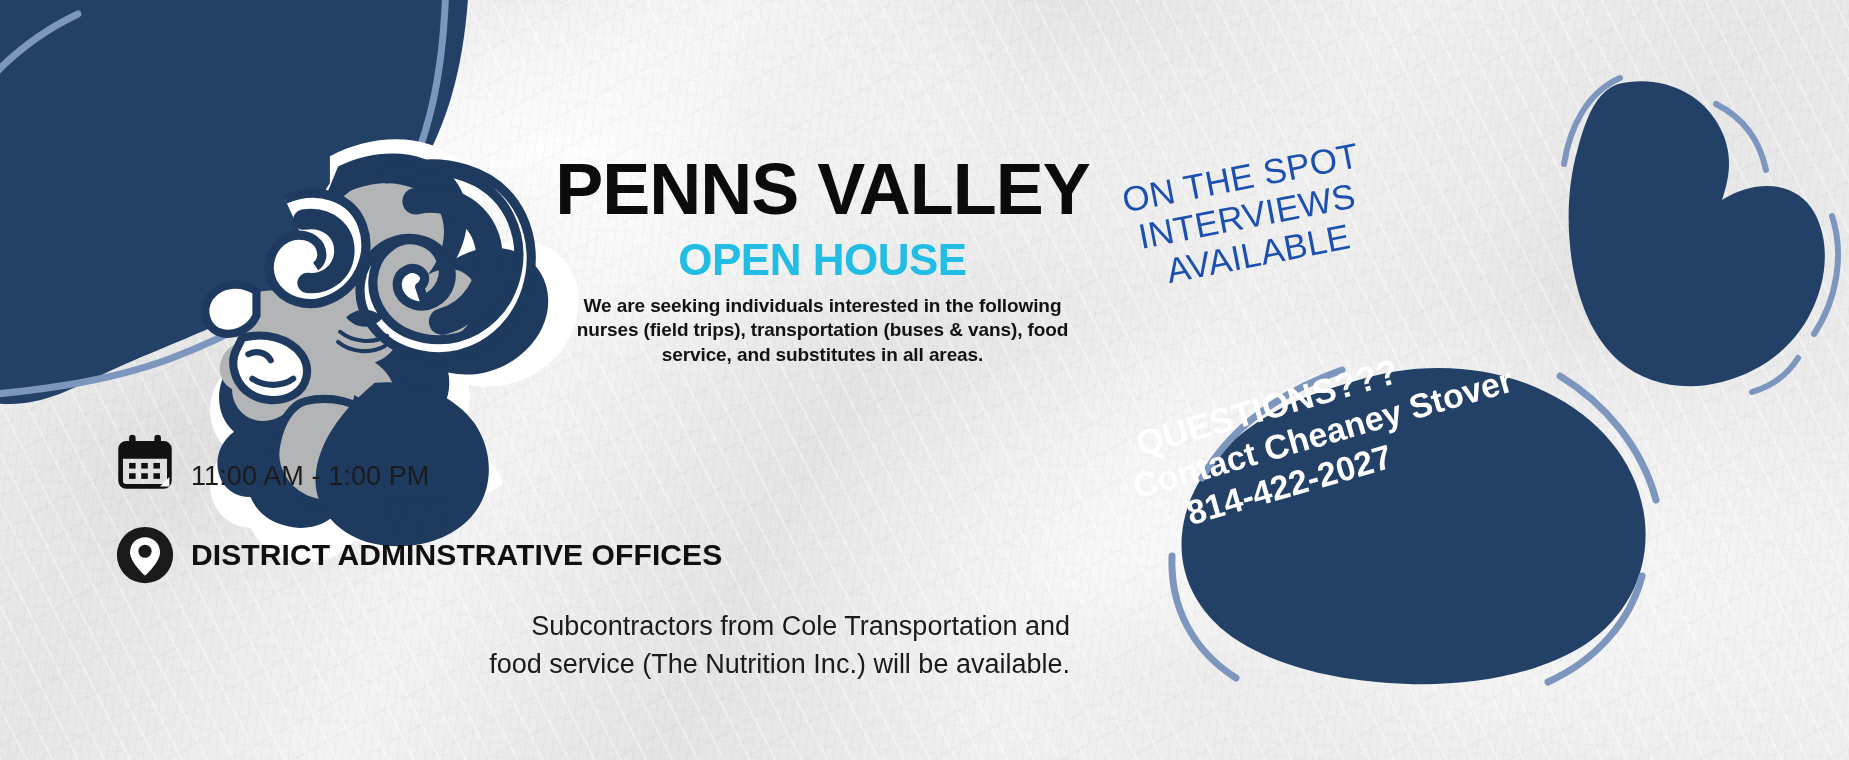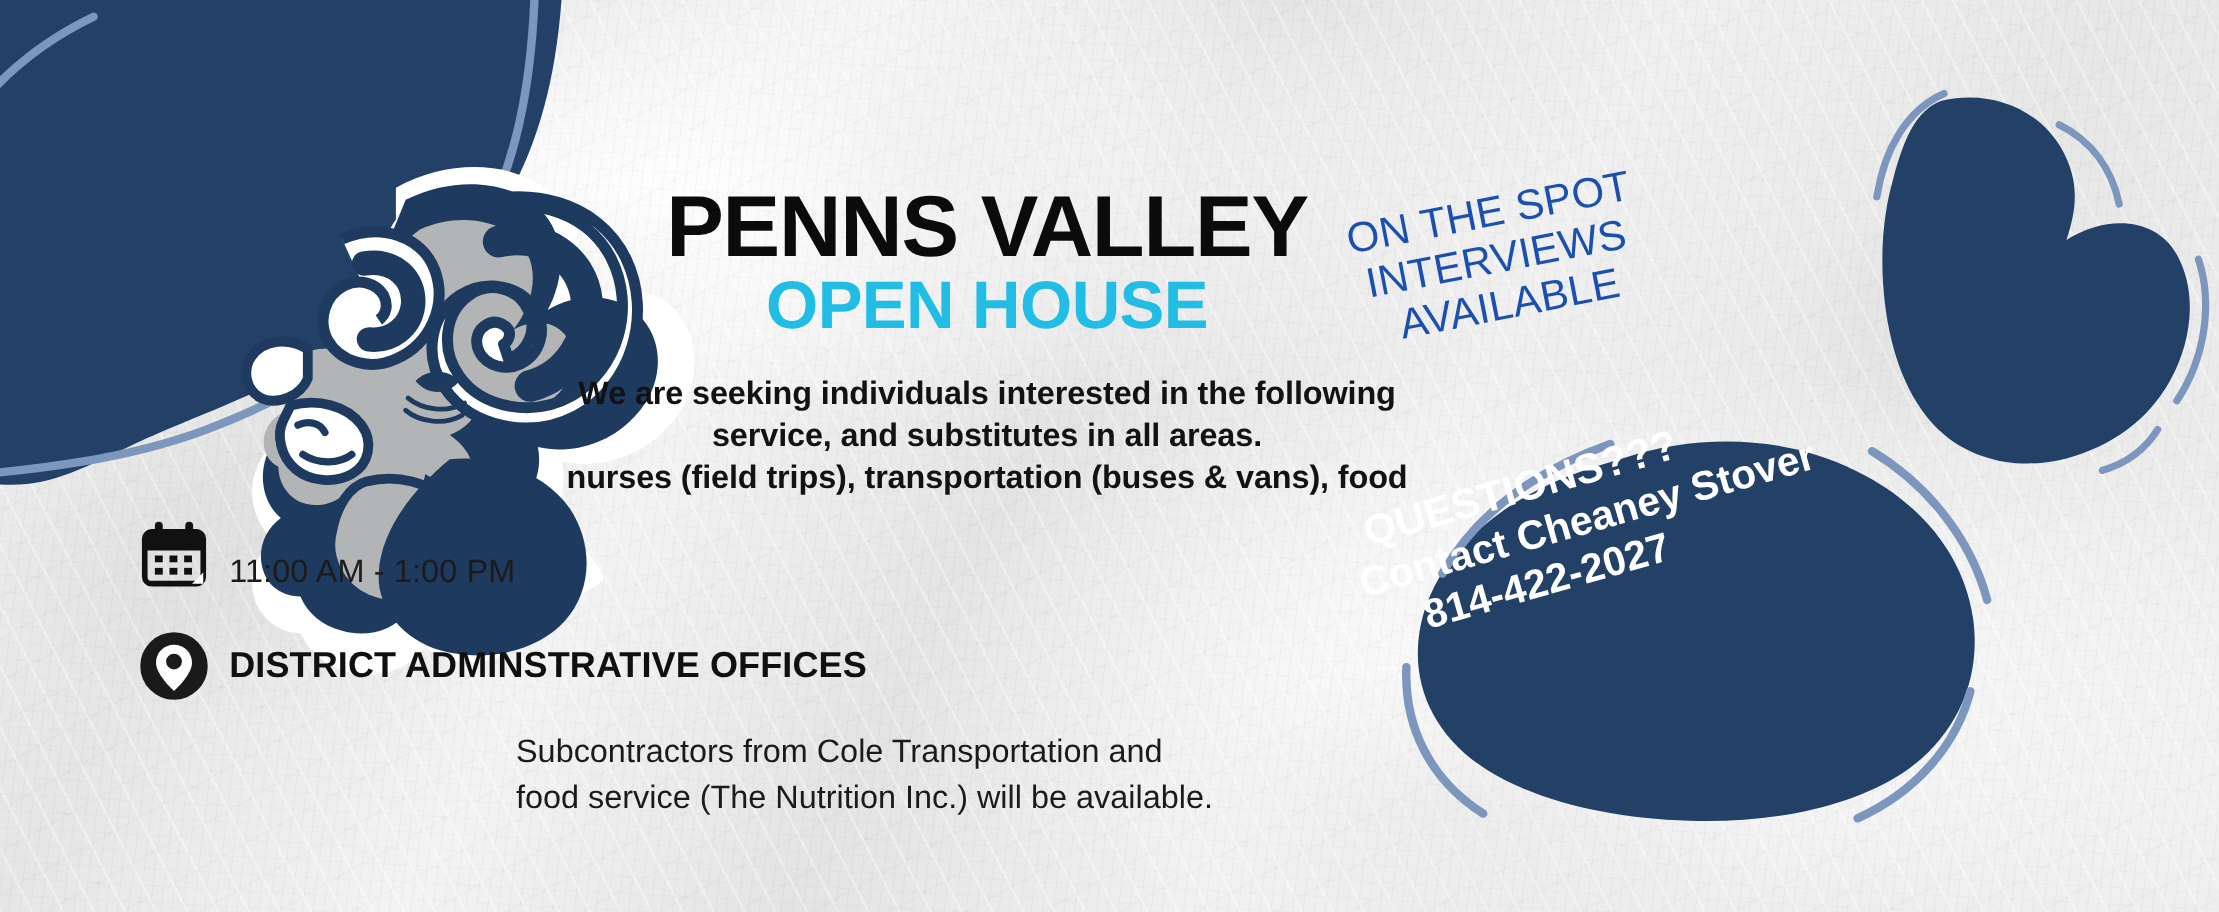--- a/index.html
+++ b/index.html
@@ -50,33 +50,33 @@
     position:absolute; left:455px; top:155px; width:735px;
     text-align:center; z-index:6;
   }
   .title-main {
     font-family:"Liberation Sans", sans-serif;
     font-weight:700; font-size:72px; line-height:.95;
     letter-spacing:-1px; color:#0b0b0b;
   }
   .title-sub {
     font-family:"Liberation Sans", sans-serif;
-    font-weight:700; font-size:56px; line-height:1.05;
-    letter-spacing:-.5px; color:#22bde4; margin-top:2px;
+    font-weight:700; font-size:44px; line-height:1.05;
+    letter-spacing:-.5px; color:#22bde4; margin-top:14px;
   }
   .blurb {
-    margin-top:27px;
-    font-family:"Liberation Sans", sans-serif;
-    font-weight:700; font-size:27px; line-height:1.30;
+    margin-top:10px;
+    font-family:"Liberation Sans", sans-serif;
+    font-weight:700; font-size:19px; line-height:1.30;
     color:#121212; letter-spacing:-.1px;
     padding:0 6px;
   }
   .subcontract {
     position:absolute; left:430px; top:608px; width:640px;
-    text-align:left; z-index:6;
+    text-align:right; z-index:6;
     font-family:"Liberation Sans", sans-serif;
     font-weight:400; font-size:27px; line-height:1.40; color:#1b1b1b;
   }
 
   
   .info-block { position:absolute; z-index:6; display:flex; align-items:center; }
   #date-row { left:115px; top:432px; }
   #loc-row  { left:115px; top:525px; }
   .info-icon { width:60px; height:60px; flex:0 0 60px; margin-right:16px; }
   .info-text { line-height:1.12; }
@@ -235,22 +235,22 @@
 
       <path d="M 150 352 L 160 386 L 170 360 L 182 392 L 192 362 L 204 390 L 212 356 Z" fill="#1e3a5f"></path>
     </g>
   </svg>
 
   <div class="center-col">
     <div class="title-main">PENNS VALLEY</div>
     <div class="title-sub">OPEN HOUSE</div>
     <div class="blurb">
       <div>We are seeking individuals interested in the following</div>
+      <div>nurses (field trips), transportation (buses &amp; vans), food</div>
       <div>service, and substitutes in all areas.</div>
-      <div>nurses (field trips), transportation (buses &amp; vans), food</div>
     </div>
   </div>
 
   <div class="info-block" id="date-row">
     <svg class="info-icon" viewBox="0 0 64 64">
       <rect x="6" y="12" width="52" height="46" rx="6" fill="none" stroke="#111" stroke-width="5"></rect>
       <path d="M6 26 H58" stroke="#111" stroke-width="5"></path>
       <path d="M6 22 C6 16 10 12 16 12 H48 C54 12 58 16 58 22 V26 H6 Z" fill="#111"></path>
       <rect x="15" y="3" width="7" height="16" rx="3.5" fill="#111"></rect>
       <rect x="42" y="3" width="7" height="16" rx="3.5" fill="#111"></rect>

